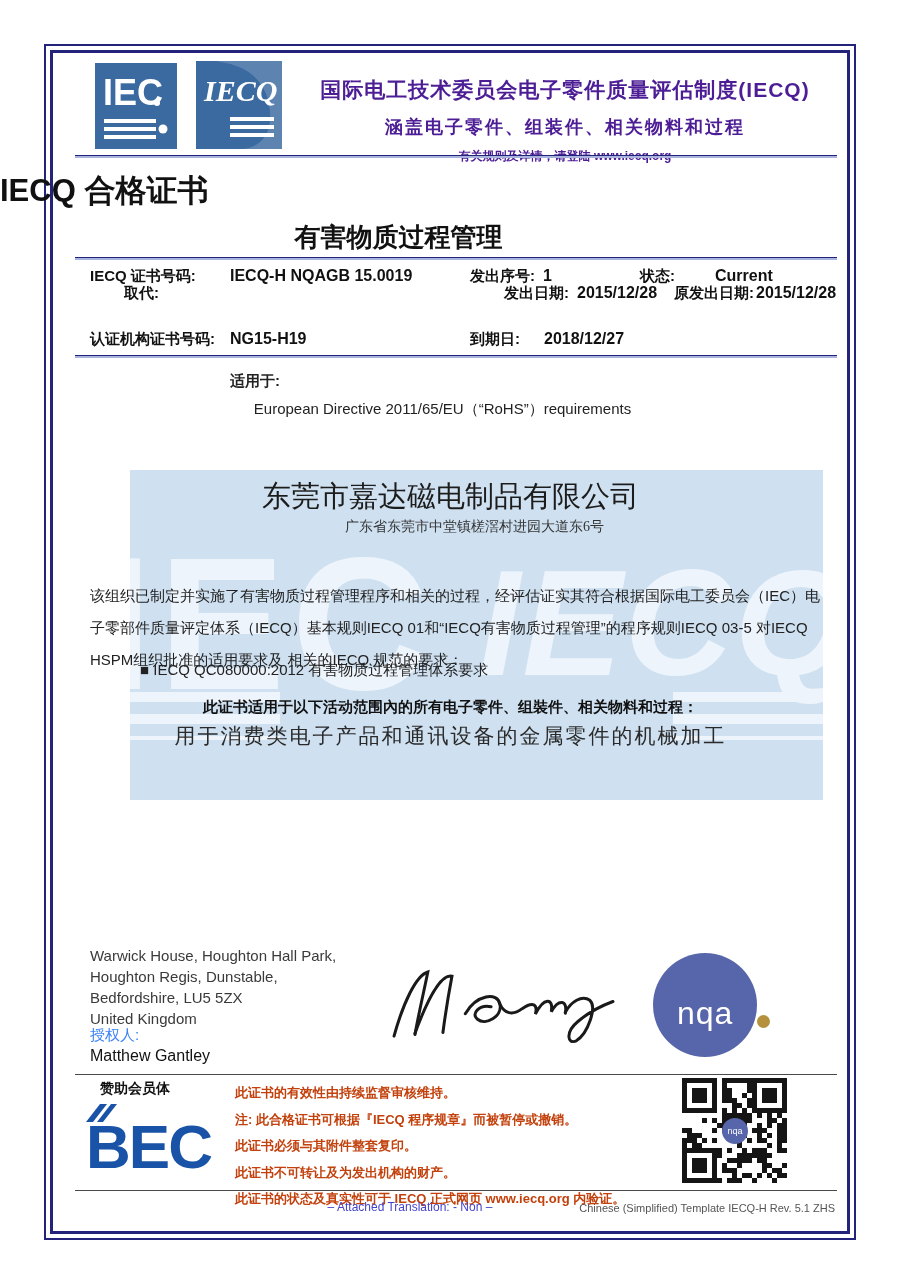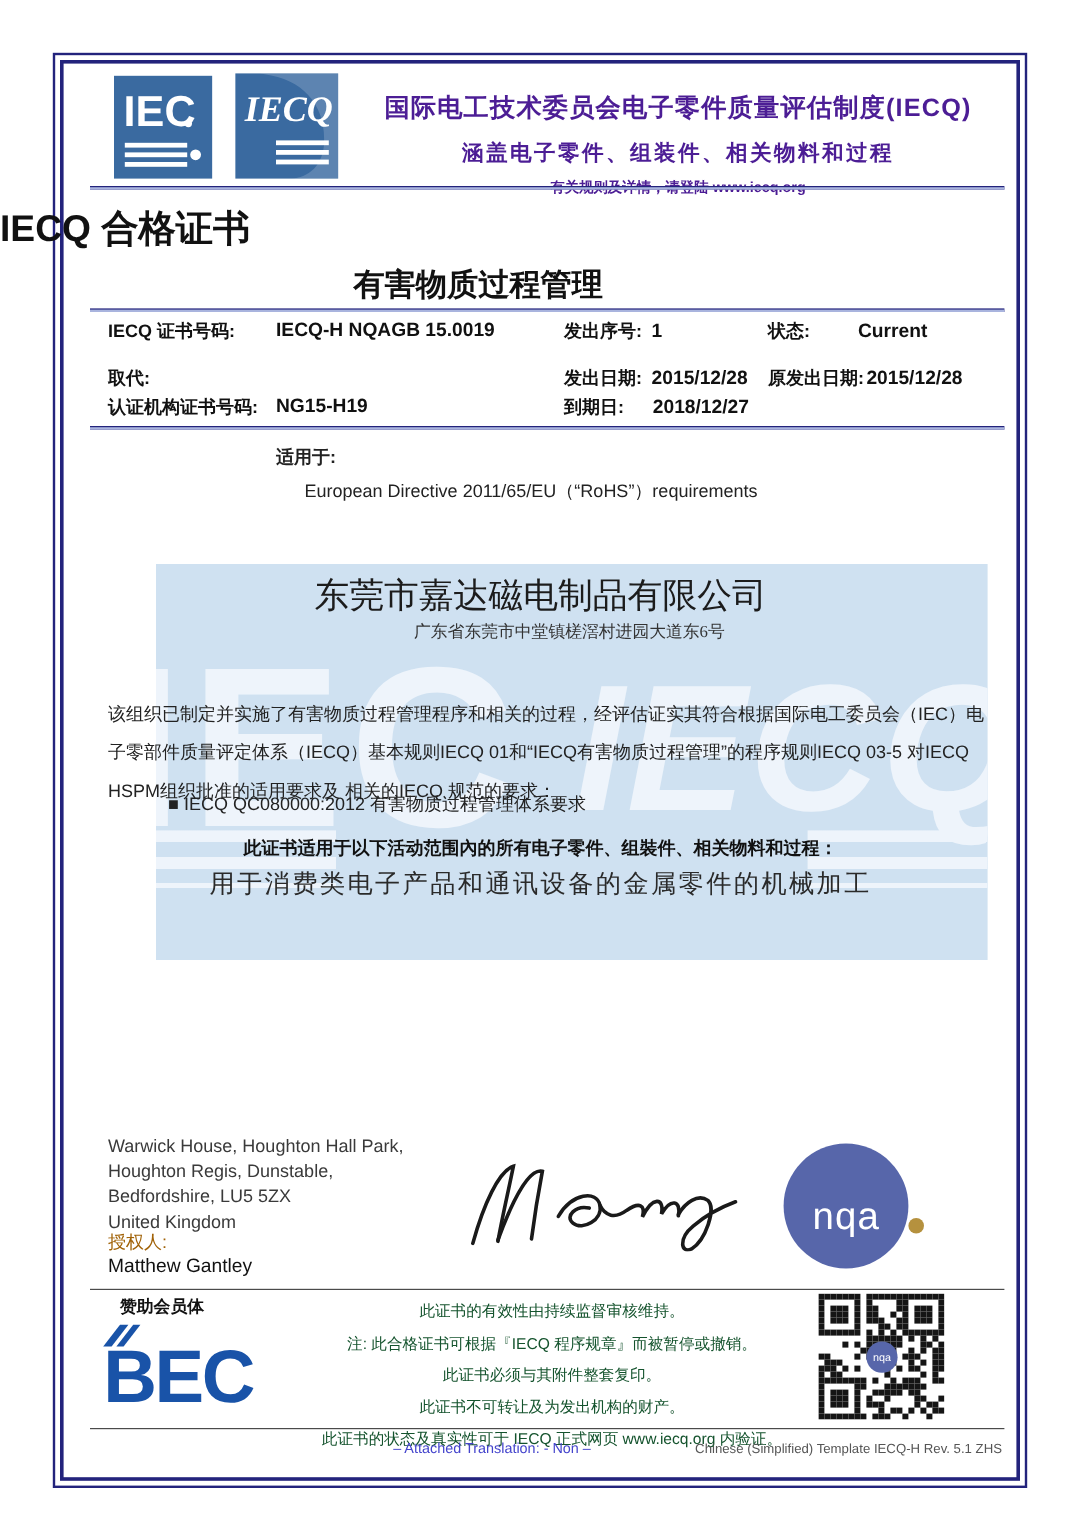--- a/index.html
+++ b/index.html
@@ -23,21 +23,21 @@
 
   .rule-navy { position:absolute; left:75px; width:762px; height:3px; background:#23237c; border-bottom:2px solid #a9b4de; }
   .rule-thin { position:absolute; left:75px; width:762px; height:0; border-top:1px solid #4a4a4a; }
 
   .title-main { left:0; top:170px; width:901px; font-family:Liberation Sans, sans-serif; font-weight:bold; font-size:31px; color:#111; }
   .title-sub  { left:0; top:220px; width:797px; text-align:center; font-weight:bold; font-size:26px; color:#111; }
 
   
   .details { left:90px; top:264px; width:746px; height:90px; font-size:15px; font-weight:bold; color:#111; }
   .drow { position:absolute; left:0; width:100%; height:24px; }
-  .drow.r0 { top:3px; } .drow.r1 { top:42px; } .drow.r2 { top:66px; }
+  .drow.r0 { top:3px; } .drow.r1 { top:20px;margin-left:34px; } .drow.r2 { top:66px; }
   .dc1l { position:absolute; left:0; }
   .dc1v { position:absolute; left:140px; font-size:16px; }
   .dc2 { position:absolute; left:380px; white-space:nowrap; }
   .dc3 { position:absolute; left:550px; white-space:nowrap; }
   .dval { margin-left:8px; font-size:16px; }
 
   .applic-label { left:230px; top:372px; font-weight:bold; font-size:15px; color:#222; }
   .applic-value { left:0; top:400px; width:885px; text-align:center; font-size:15px; color:#222; }
 
   
@@ -53,34 +53,34 @@
   .company-name { left:0; top:477px; width:901px; text-align:center; font-family:"Liberation Serif", serif; font-size:29px; color:#1c1c1c; z-index:2; }
   .company-addr { left:0; top:518px; width:901px; text-align:center; font-family:"Liberation Serif", serif; font-size:14px; color:#333; z-index:2;padding-left:48px; }
 
   .body-par { left:90px; top:580px; width:730px; font-size:15px; line-height:32px; color:#222; z-index:2; }
   .body-bullet { left:140px; top:661px; font-size:15px; color:#222; z-index:2; }
   .scope-head { left:0; top:698px; width:901px; text-align:center; font-weight:bold; font-size:15px; color:#111; z-index:2; }
   .scope-text { left:0; top:722px; width:901px; text-align:center; font-family:"Liberation Serif", serif; font-size:21px; letter-spacing:2px; color:#2a2a2a; z-index:2; }
 
   .issuer-head { left:0; top:915px; width:901px; text-align:center; font-weight:bold; font-size:16px; color:#111; }
   .issuer-addr { left:90px; top:945px; font-size:15px; line-height:21px; color:#3a3a3a; }
-  .auth-label { left:90px; top:1026px; font-size:15px; color:#a16207; }
+  .auth-label { left:90px; top:1026px; font-size:15px; color:#3b82f6; }
   .auth-name { left:90px; top:1047px; font-size:16px; font-weight:normal; color:#111; }
 
   .signature { left:385px; top:960px; z-index:2; transform:rotate(-2deg); }
 
   .nqa-logo { left:653px; top:953px; width:120px; height:110px; }
   .nqa-circle { position:absolute; left:0; top:0; width:104px; height:104px; border-radius:50%; background:#5766aa; }
   .nqa-text { position:absolute; left:24px; top:42px; color:#ffffff; font-size:32px; letter-spacing:1px; }
   .nqa-dot { position:absolute; left:104px; top:62px; width:13px; height:13px; border-radius:50%; background:#b5913e; }
 
   
   .sponsor-label { left:100px; top:1080px; font-weight:bold; font-size:14px; color:#111; }
   .bec-logo { left:84px; top:1102px; }
-  .notes { left:235px; top:1080px; width:450px; text-align:center; font-size:13px; font-weight:normal; color:#14532d; line-height:26.5px; }
+  .notes { left:235px; top:1080px; width:450px; text-align:left; font-size:13px; font-weight:bold; color:#c2410c; line-height:26.5px; }
   .qr { left:682px; top:1078px; width:105px; height:105px; }
   .qr-center { position:absolute; left:40px; top:40px; width:26px; height:26px; border-radius:50%; background:#5766aa; color:#fff; font-size:9px; text-align:center; line-height:26px; }
 
   .trans-note { left:280px; top:1200px; width:260px; text-align:center; font-size:12px; color:#4444cc; }
   .template-ref { right:66px; top:1202px; font-size:11px; color:#555; }
 </style>
 </head>
 <body>
 
 <div class="page">

